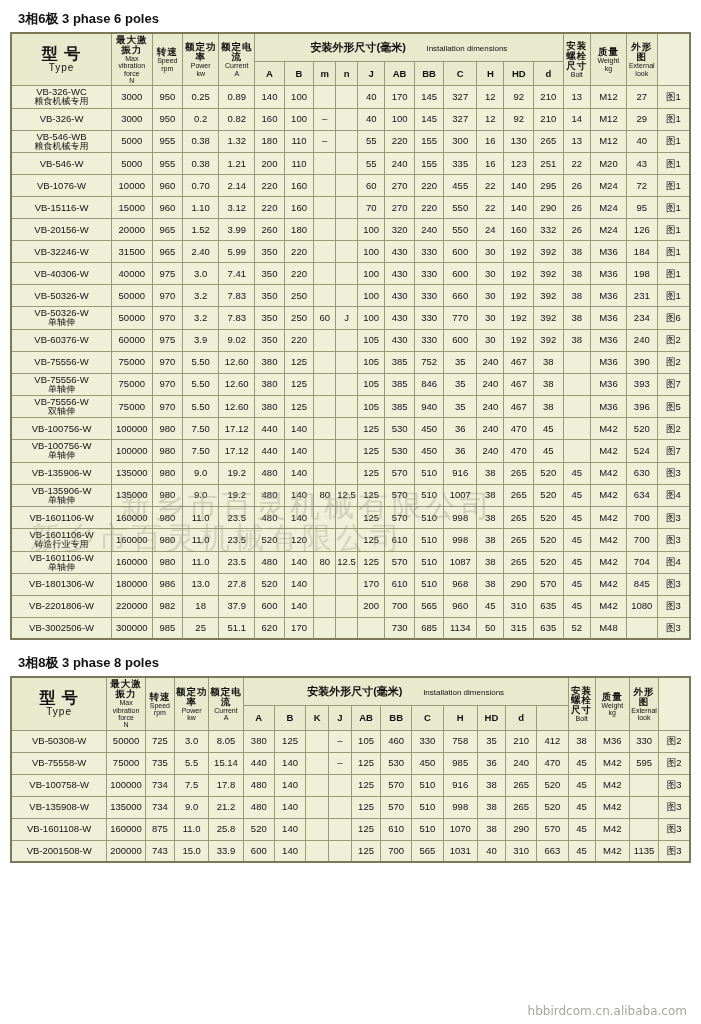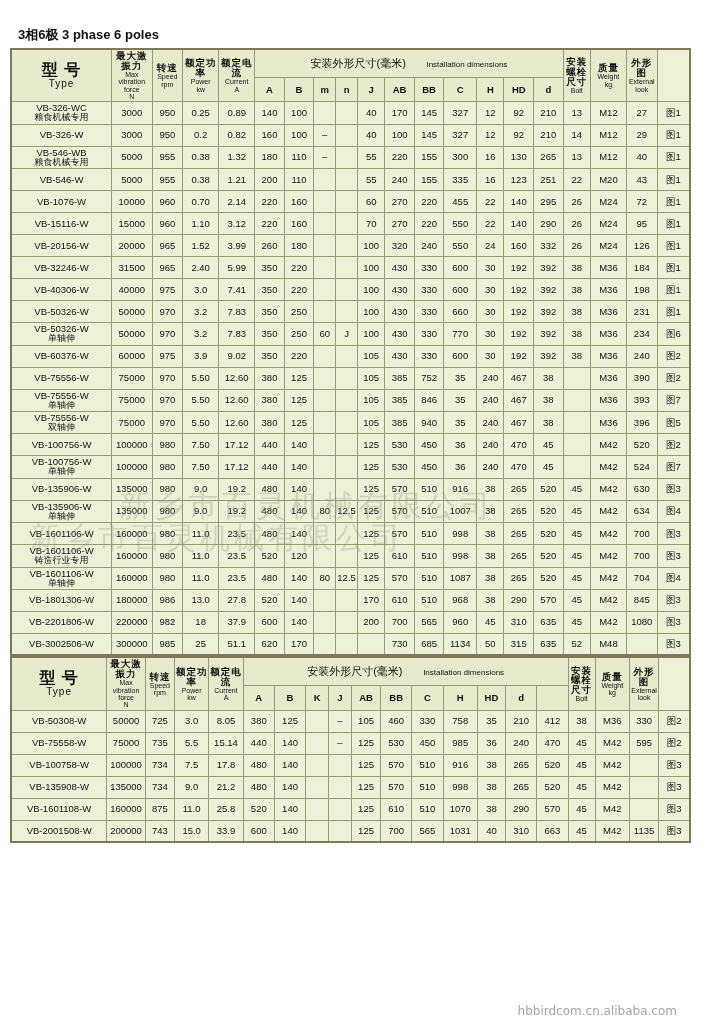--- a/index.html
+++ b/index.html
@@ -6,21 +6,21 @@
   html, body {
     margin: 0; padding: 0;
     width: 701px;
     background: #ffffff;
     font-family: "Liberation Sans", sans-serif;
   }
   .page {
     width: 701px;
     min-height: 1024px;
     position: relative;
-    padding: 24px 10px 4px 10px;
+    padding: 8px 10px 4px 10px;
     background: #ffffff;
   }
   .section-heading {
     font-size: 13px;
     font-weight: bold;
     color: #111;
     margin: 2px 0 4px 8px;
     letter-spacing: 0px;
   }
   table.spec {
@@ -77,28 +77,28 @@
     position: absolute;
     top: 518px; left: 30px;
     font-size: 30px;
     color: rgba(140,140,120,0.28);
     white-space: nowrap;
     font-family: "DejaVu Sans", sans-serif;
     letter-spacing: 4px;
   }
   .wm3 {
     position: absolute;
-    bottom: 6px; right: 24px;
+    bottom: 6px; right: 14px;
     font-size: 12px;
     color: rgba(90,90,80,0.55);
     white-space: nowrap;
     font-family: "DejaVu Sans", sans-serif;
     margin-top: 24px;
   }
-  .hdr-group-cn { font-size: 11px; font-weight: normal; }
+  .hdr-group-cn { font-size: 11px; font-weight: bold; }
   .hdr-group-en { font-size: 8px; font-weight: normal; margin-left: 18px; }
 </style>
 </head>
 <body>
 
 <div class="page">
 
   <div class="section-heading">3相6极  3 phase 6 poles</div>
 
   <table class="spec">
@@ -729,20 +729,21 @@
           <td>315</td>
           <td>635</td>
           <td>52</td>
           <td>M48</td>
           <td></td>
           <td>图3</td>
         </tr>
       </tbody>
   </table>
 
+  <div class="section-heading sect2">3相8极  3 phase 8 poles</div>
 
   <table class="spec">
     <colgroup>
       <col style="width:92px">
       <col style="width:37px">
       <col style="width:28px">
       <col style="width:33px">
       <col style="width:33px">
       <col style="width:30px">
       <col style="width:30px">

